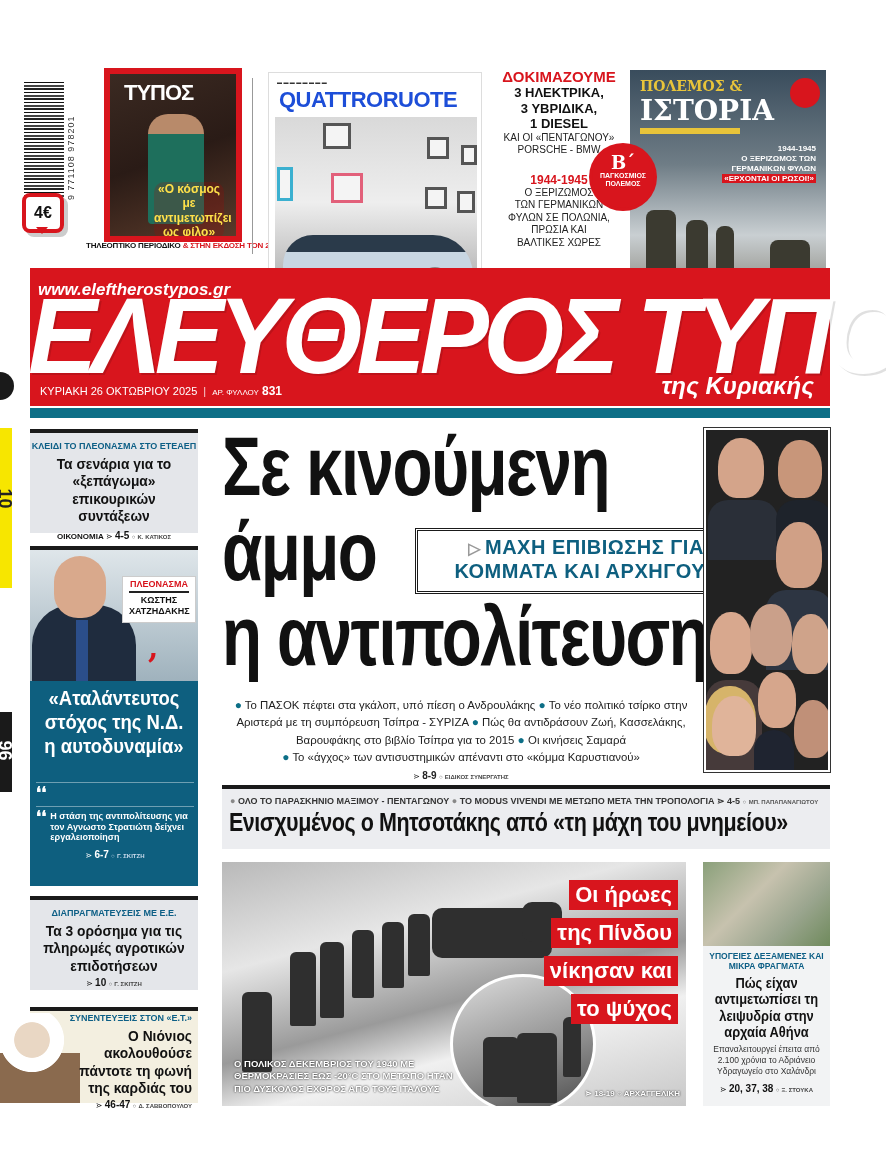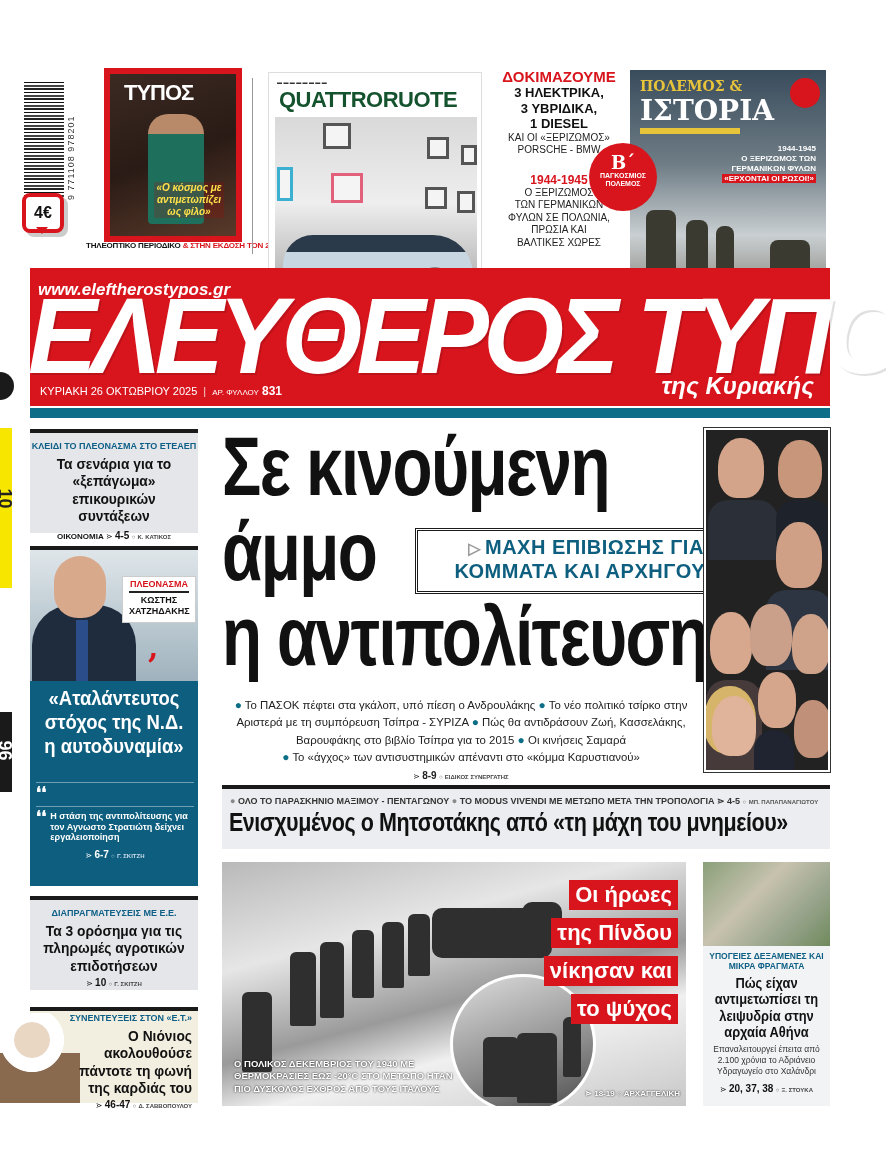--- a/index.html
+++ b/index.html
@@ -18,28 +18,28 @@
   .barcode { left: 24px; top: 80px; width: 56px; height: 120px; display:flex; }
   .barcode .bars { width: 40px; height: 100%; background: repeating-linear-gradient(0deg, #222 0 2px, #fff 2px 3px, #444 3px 5px, #fff 5px 7px, #111 7px 8px, #fff 8px 10px); }
   .barcode .digits { writing-mode: vertical-rl; transform: rotate(180deg); font-size: 9px; letter-spacing: 1px; color:#333; margin-left: 2px; }
   .price-bubble { left: 22px; top: 193px; width: 42px; height: 40px; border: 4px solid #d8151d; border-radius: 8px; background: #fff; font-weight: 900; font-size: 16px; display:flex; align-items:center; justify-content:center; box-shadow: 4px 4px 0 #ccc; }
   .price-bubble::after { content:""; position:absolute; left: 10px; bottom: -11px; border: 6px solid transparent; border-top: 7px solid #d8151d; }
 
   .mag1 { left: 104px; top: 68px; width: 138px; height: 174px; background: #d8151d; padding: 6px; }
   .mag1 .cover { width: 100%; height: 100%; background: linear-gradient(160deg, #3b2a22 0%, #2a1b16 50%, #5a3a2a 100%); position: relative; overflow: hidden; }
   .mag1 .cover .title { position:absolute; left: 14px; top: 6px; color:#fff; font-weight: 900; font-size: 22px; letter-spacing: -1px; text-align: right; }
   .mag1 .cover .person { position:absolute; left: 38px; top: 40px; width: 56px; height: 110px; background: linear-gradient(180deg, #b88a6a 0 18%, #1e6f5c 18% 100%); border-radius: 20px 20px 4px 4px; }
-  .mag1 .cover .quote { position:absolute; left: 44px; top: 108px; color:#ffe14a; font-size: 10px; font-style: italic; font-weight: 700; line-height: 1.2; text-align:center; background: rgba(180,0,0,0.2); }
+  .mag1 .cover .quote { position:absolute; left: 44px; top: 108px; color:#ffe14a; font-size: 12px; font-weight: 700; line-height: 1.2; text-align:center; background: rgba(180,0,0,0.2); border-radius: 10px; }
   .mag1-caption { left: 86px; top: 241px; font-size: 8px; font-weight: 700; letter-spacing: -0.2px; white-space: nowrap; }
   .mag1-caption .red { color: #d8151d; }
   .vsep { width: 1px; background: #999; }
 
   .mag2 { left: 268px; top: 72px; width: 214px; height: 236px; background: #fff; border: 1px solid #ddd; }
   .mag2 .topline { position:absolute; left: 8px; top: 6px; font-size: 5px; color: #333; }
-  .mag2 .logo { position:absolute; left: 10px; top: 14px; color: #14532d; font-weight: 900; font-size: 22px; letter-spacing: -0.5px; }
+  .mag2 .logo { position:absolute; left: 10px; top: 14px; color: #1d4ed8; font-weight: 900; font-size: 22px; letter-spacing: -0.5px; }
   .mag2 .photo { position:absolute; left: 6px; top: 44px; width: 202px; height: 190px; background: linear-gradient(180deg, #d9d9d9 0%, #eeeeee 45%, #bdbdbd 80%, #9e9e9e 100%); overflow:hidden; }
   .mag2 .win { position:absolute; border: 3px solid #555; background:#f4f4f4; }
   .mag2 .car { position:absolute; left: 8px; top: 118px; width: 190px; height: 58px; background: linear-gradient(180deg, #2a3a4a 0 30%, #c8d6e2 30% 100%); border-radius: 30px 40px 12px 12px; }
   .mag2 .wheel { position:absolute; width: 28px; height: 28px; border-radius: 50%; background: #222; border: 4px solid #888; }
 
   .promo-text { left: 492px; top: 68px; width: 134px; text-align: center; }
   .promo-text .h { color: #d8151d; font-weight: 900; font-size: 15px; }
   .promo-text .b { font-weight: 900; font-size: 13px; line-height: 1.2; }
   .promo-text .s { font-size: 10px; line-height: 1.25; color: #222; }
   .promo-text .year { color: #d8151d; font-weight: 900; font-size: 12px; margin-top: 16px; }
@@ -181,21 +181,21 @@
     <div class="wheel" style="left:28px; top:154px;"></div>
     <div class="wheel" style="left:146px; top:150px;"></div>
   </div>
 </div>
 
 <div class="abs promo-text">
   <div class="h">ΔΟΚΙΜΑΖΟΥΜΕ</div>
   <div class="b">3 ΗΛΕΚΤΡΙΚΑ,</div>
   <div class="b">3 ΥΒΡΙΔΙΚΑ,</div>
   <div class="b">1 DIESEL</div>
-  <div class="s">ΚΑΙ ΟΙ «ΞΕΡΙΖΩΜΟΣ»</div>
+  <div class="s">ΚΑΙ ΟΙ «ΠΕΝΤΑΓΩΝΟΥ»</div>
   <div class="s">PORSCHE - BMW</div>
   <div class="year">1944-1945</div>
   <div class="s">Ο ΞΕΡΙΖΩΜΟΣ</div>
   <div class="s">ΤΩΝ ΓΕΡΜΑΝΙΚΩΝ</div>
   <div class="s">ΦΥΛΩΝ ΣΕ ΠΟΛΩΝΙΑ,</div>
   <div class="s">ΠΡΩΣΙΑ ΚΑΙ</div>
   <div class="s">ΒΑΛΤΙΚΕΣ ΧΩΡΕΣ</div>
 </div>
 
 <div class="abs mag3">

